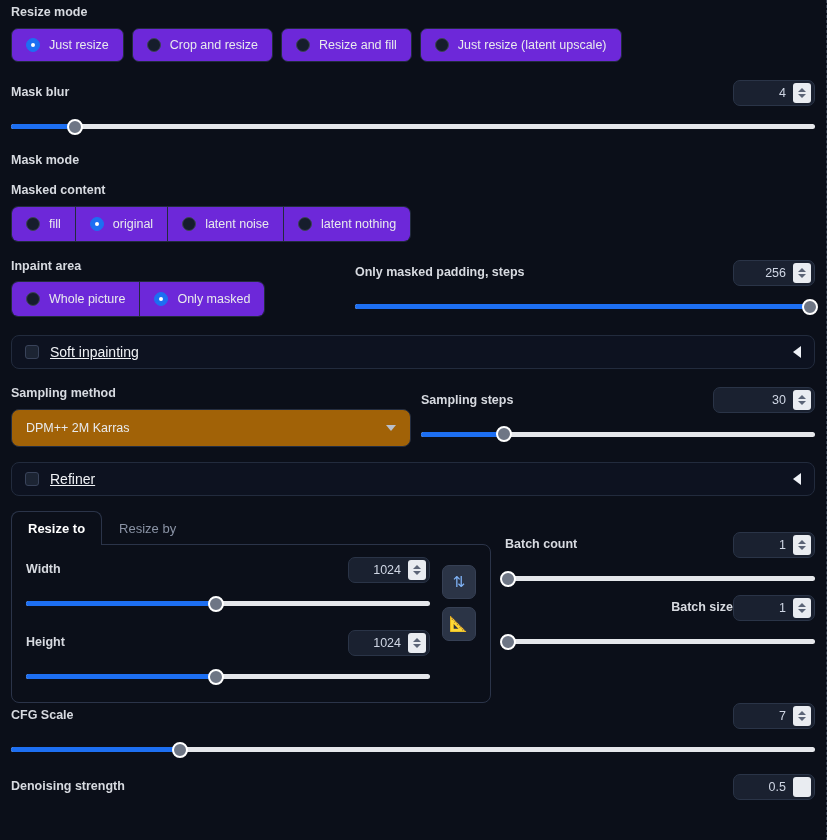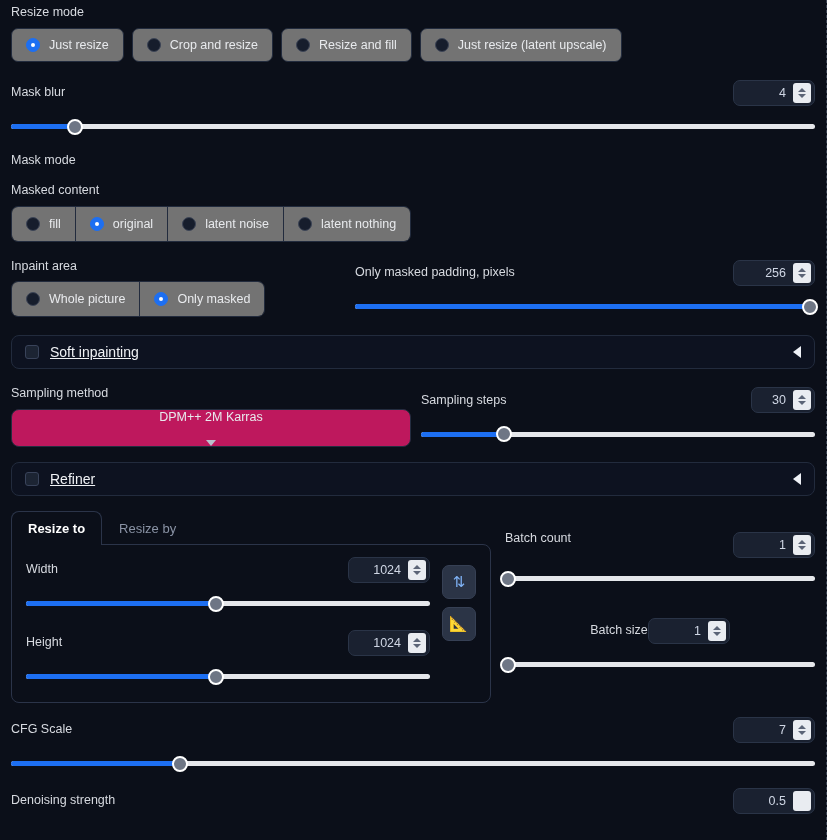--- a/index.html
+++ b/index.html
@@ -5,30 +5,30 @@
   * { box-sizing: border-box; margin: 0; padding: 0; }
   html, body {
     width: 827px; height: 840px;
     background: #0b0f19;
     font-family: "Liberation Sans", sans-serif;
     color: #e8eaed;
     overflow: hidden;
   }
   body { position: relative; padding: 0 11px; border-right: 1px dashed #3a4252; }
 
-  .label { font-size: 12.5px; color: #d7dae0; line-height: 1; }
+  .label { font-size: 12.5px; color: #d7dae0; line-height: 1; font-weight: bold; }
 
   
   .radio-row { display: flex; gap: 8px; }
   .radio-group { display: flex; border: 1px solid #222b3d; border-radius: 7px; overflow: hidden; }
   .radio-group .pill { border: none; border-right: 1px solid #222b3d; border-radius: 0; }
   .radio-group .pill:last-child { border-right: none; }
   .pill {
     display: flex; align-items: center; gap: 9px;
-    background: #737373;
+    background: #6d28d9;
     border: 1px solid #222b3d;
     border-radius: 7px;
     padding: 0 14px; height: 34px;
     font-size: 12.5px; color: #e8eaed;
     cursor: pointer; white-space: nowrap;
   }
   .dot { width: 14px; height: 14px; border-radius: 50%; border: 1px solid #3c4counter; flex: none; }
   .dot { border: 1px solid #3c4456; background: #161d2c; }
   .dot.on { background: #1d6ff2; border-color: #1d6ff2; position: relative; }
   .dot.on::after { content: ""; position: absolute; left: 4px; top: 4px; width: 4px; height: 4px; border-radius: 50%; background: #fff; }
@@ -65,22 +65,22 @@
     background: #0d1220; height: 34px; padding: 0 13px;
   }
   .acc-left { display: flex; align-items: center; gap: 11px; }
   .acc-title { font-size: 14px; color: #f0f2f5; text-decoration: underline; }
   .chk { width: 14px; height: 14px; border-radius: 3px; background: #1c2433; border: 1px solid #39435a; flex: none; }
   .caret { width: 0; height: 0; border-top: 6px solid transparent; border-bottom: 6px solid transparent; border-right: 8px solid #eef1f6; }
 
   
   .dropdown {
     display: flex; align-items: center; justify-content: space-between;
-    background: #be185d; border: 1px solid #242d40; border-radius: 8px;
-    height: 38px; padding: 0 14px; font-size: 12.5px; color: #e8eaed; cursor: pointer; flex-direction: column;
+    background: #a16207; border: 1px solid #242d40; border-radius: 8px;
+    height: 38px; padding: 0 14px; font-size: 12.5px; color: #e8eaed; cursor: pointer;
   }
   .dd-caret { width: 0; height: 0; border-left: 5px solid transparent; border-right: 5px solid transparent; border-top: 6px solid #b9c0cc; }
 
   
   .tabs { display: flex; }
   .tab {
     font-size: 13px; padding: 9px 16px; cursor: pointer; color: #8a93a5;
     border: 1px solid transparent; border-bottom: none;
     border-radius: 8px 8px 0 0; position: relative; top: 1px;
   }
@@ -173,21 +173,21 @@
         <span>Whole picture</span>
       </div>
       <div class="pill">
         <span class="dot on"></span>
         <span>Only masked</span>
       </div>
     </div>
   </div>
   <div style="flex:1">
     <div class="row" style="align-items:center;justify-content:space-between">
-      <div class="label">Only masked padding, pixels</div>
+      <div class="label">Only masked padding, steps</div>
       <div class="numbox" style="width:82px">
         <span class="val">256</span>
         <span class="spin">
             <i class="up"></i>
             <i class="dn"></i>
           </span>
       </div>
     </div>
     <div class="slider" style="margin-top:12px">
       <span class="track"></span>
@@ -209,21 +209,21 @@
   <div style="width:400px">
     <div class="label">Sampling method</div>
     <div class="dropdown" style="margin-top:9px">
       <span>DPM++ 2M Karras</span>
       <span class="dd-caret"></span>
     </div>
   </div>
   <div style="flex:1">
     <div class="row" style="align-items:center;justify-content:space-between">
       <div class="label">Sampling steps</div>
-      <div class="numbox" style="width:64px">
+      <div class="numbox" style="width:102px">
         <span class="val">30</span>
         <span class="spin">
             <i class="up"></i>
             <i class="dn"></i>
           </span>
       </div>
     </div>
     <div class="slider" style="margin-top:12px">
       <span class="track"></span>
       <span class="fill" style="width:21%"></span>
@@ -288,54 +288,54 @@
           </div>
           <div class="iconbtn">
             <span>📐</span>
           </div>
         </div>
       </div>
     </div>
   </div>
 
   <div style="flex:1;padding-top:22px">
-    <div class="row" style="justify-content:space-between">
+    <div class="row" style="align-items:center;justify-content:space-between">
       <div class="label">Batch count</div>
       <div class="numbox" style="width:82px">
         <span class="val">1</span>
         <span class="spin">
             <i class="up"></i>
             <i class="dn"></i>
           </span>
       </div>
     </div>
     <div class="slider" style="margin-top:12px">
       <span class="track"></span>
       <span class="fill" style="width:0%"></span>
       <span class="thumb" style="left:1%"></span>
     </div>
-    <div class="row" style="align-items:center;justify-content:center;margin-top:30px">
+    <div class="row" style="align-items:center;justify-content:flex-end;margin-top:7px">
       <div class="label">Batch size</div>
       <div class="numbox" style="width:82px">
         <span class="val">1</span>
         <span class="spin">
             <i class="up"></i>
             <i class="dn"></i>
           </span>
       </div>
     </div>
     <div class="slider" style="margin-top:12px">
       <span class="track"></span>
       <span class="fill" style="width:0%"></span>
       <span class="thumb" style="left:1%"></span>
     </div>
   </div>
 </div>
 
-<div style="margin-top:14px">
+<div style="">
   <div class="row" style="align-items:center;justify-content:space-between">
     <div class="label">CFG Scale</div>
     <div class="numbox" style="width:82px">
       <span class="val">7</span>
       <span class="spin">
           <i class="up"></i>
           <i class="dn"></i>
         </span>
     </div>
   </div>

